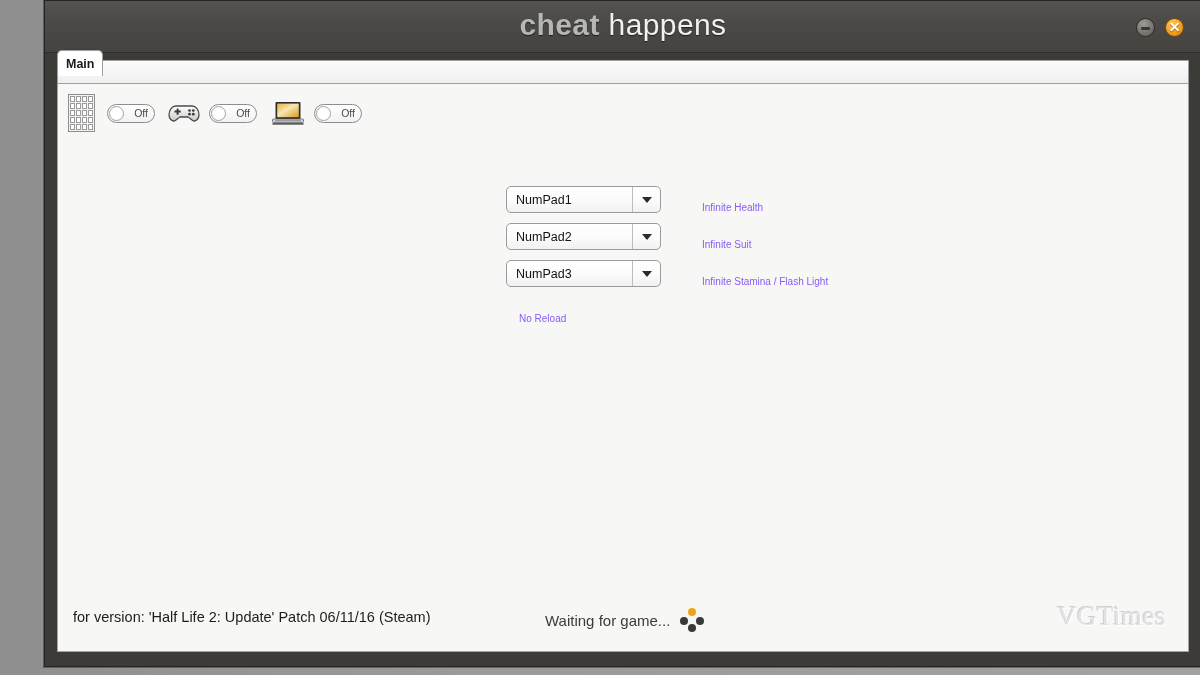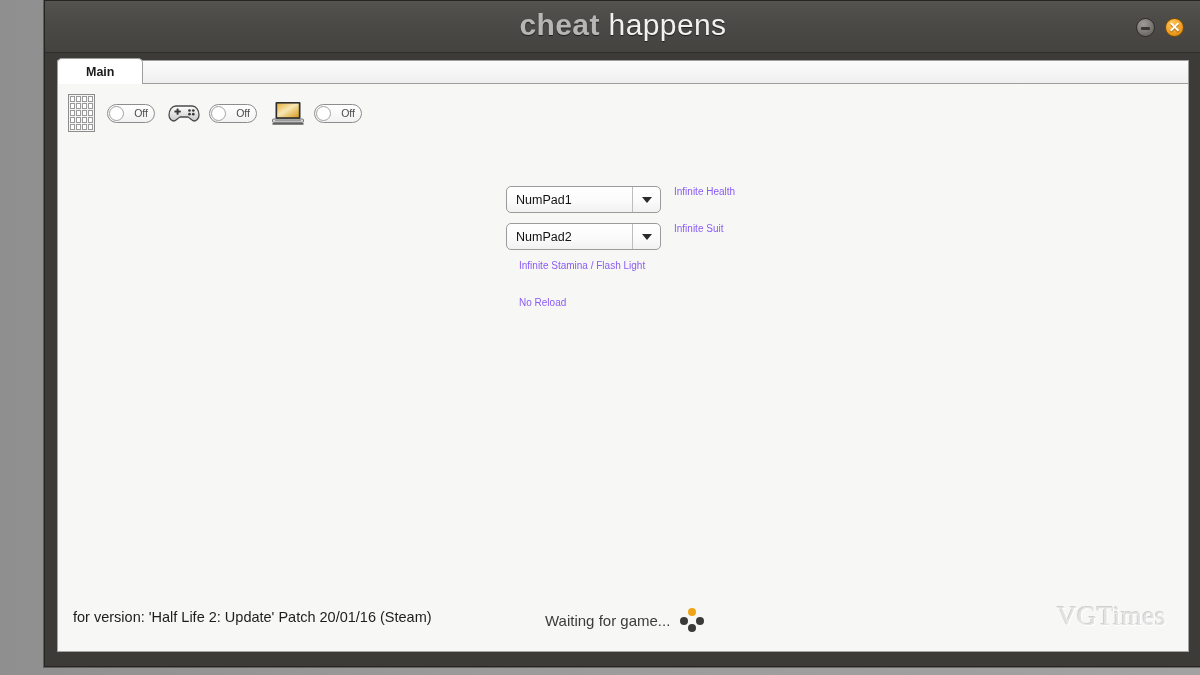--- a/index.html
+++ b/index.html
@@ -99,23 +99,23 @@
 
   
   #tab-strip {
     position: relative;
     height: 23px;
     margin: 8px 12px 0 12px;
     background: transparent;
   }
   .tab {
     position: absolute;
-    bottom: 0;
+    bottom: 8px;
     height: 23px;
-    padding: 0 28px;
+    padding: 0 8px;
     font-size: 11.5px;
     color: #1b1b1b;
     line-height: 24px;
     white-space: nowrap;
     box-sizing: border-box;
   }
   .tab.inactive {
     color: #171717;
     font-weight: bold;
   }
@@ -230,23 +230,24 @@
   }
 
   
   #options {
     position: absolute;
     left: 448px;
     top: 102px;
   }
   .option-row {
     display: flex;
-    align-items: flex-start;
+    align-items: flex-end;
     height: 27px;
     margin-bottom: 10px;
+    gap: 28px;
   }
   .key-select {
     width: 155px;
     height: 27px;
     background: linear-gradient(to bottom, #ffffff 0%, #fbfbfb 55%, #f1f1f1 100%);
     border: 1px solid #9b9b9b;
     border-radius: 5px;
     box-sizing: border-box;
     position: relative;
     display: flex;
@@ -457,32 +458,38 @@
           <div class="key-select">
             <span class="key-label">NumPad2</span>
             <span class="arrow-box">
                 <span class="tri"></span>
               </span>
           </div>
           <div class="option-desc">Infinite Suit</div>
         </div>
 
         <div class="option-row">
+          <div class="key-select">
+            <span class="key-label">NumPad3</span>
+            <span class="arrow-box">
+                <span class="tri"></span>
+              </span>
+          </div>
           <div class="option-desc">Infinite Stamina / Flash Light</div>
         </div>
 
         <div class="option-row">
           <div class="option-desc">No Reload</div>
         </div>
 
 
       </div>
 
       <div id="footer">
-        <div id="version-text">for version: 'Half Life 2: Update' Patch 20/01/16 (Steam)</div>
+        <div id="version-text">for version: 'Half Life 2: Update' Patch 06/11/16 (Steam)</div>
 
         <div id="watermark">VGTimes</div>
 
         <div id="status-block">
           <div id="status-text">Waiting for game...</div>
           <div id="spinner">
             <span class="d-top"></span>
             <span class="d-left"></span>
             <span class="d-right"></span>
             <span class="d-bot"></span>

